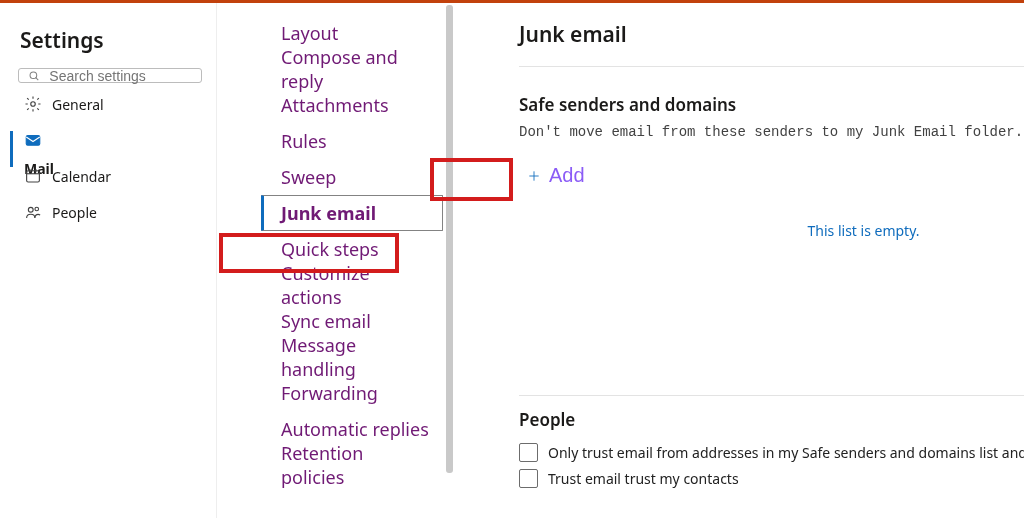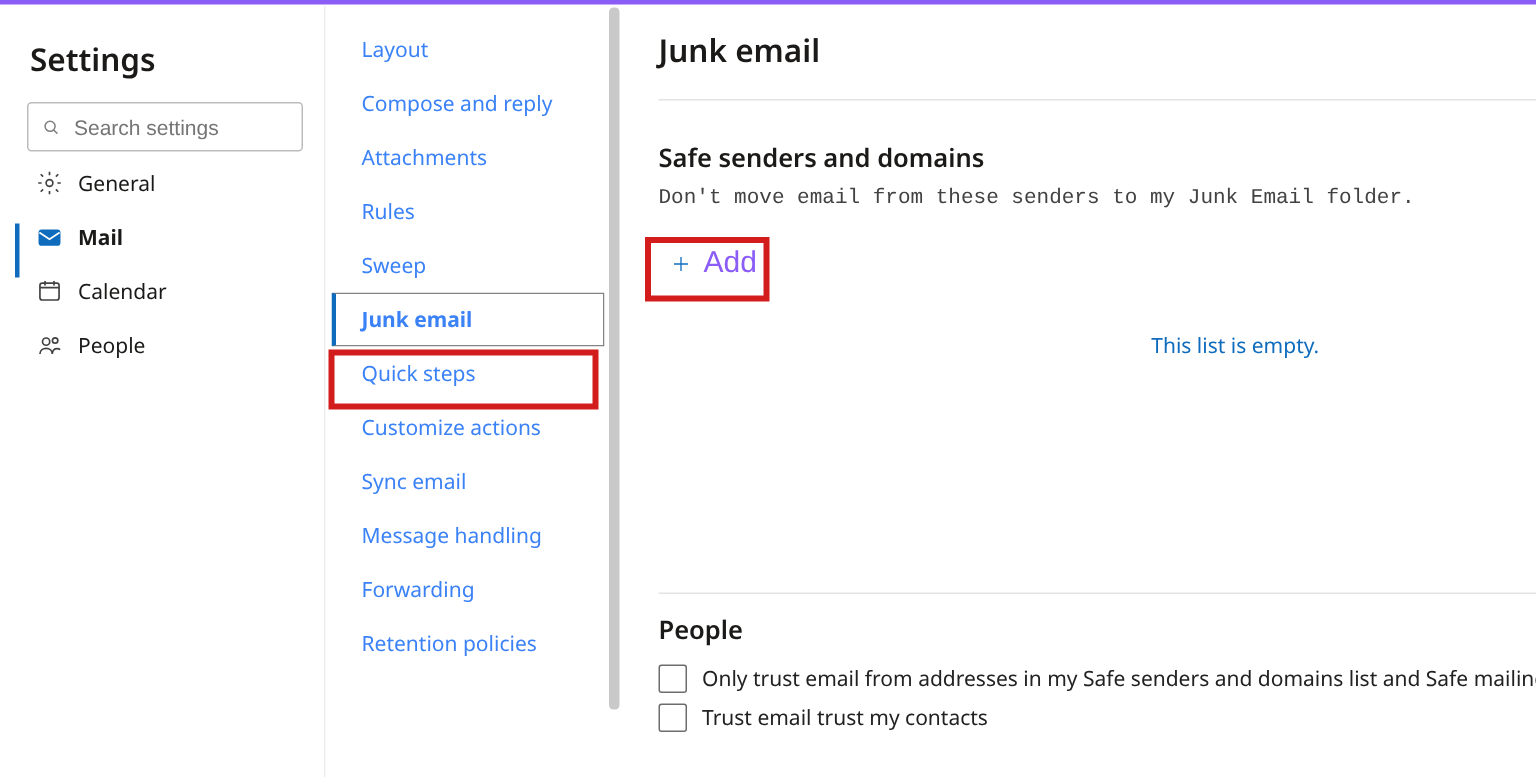--- a/index.html
+++ b/index.html
@@ -1,38 +1,39 @@
 <!DOCTYPE html>
 <html><head>
 <meta charset="utf-8">
 <style>
   * { box-sizing: border-box; }
   html, body { margin:0; padding:0; height:100%; font-family: "Segoe UI", system-ui, -apple-system, sans-serif; color:#1b1a19; background:#fff; }
   .app {
     display:grid;
     grid-template-columns: 217px 196px 1fr;
     width:1024px; height:518px;
-    border-top:3px solid #8b5cf6;
+    border-top:3px solid #c2410c;
     overflow:hidden;
+    gap:40px;
   }
   
   .col-left { padding:14px 14px 0 18px; border-right:1px solid #eee; }
   .settings-title { font-size:21px; font-weight:600; margin:9px 0 14px 2px; }
-  .search-wrap { border:1px solid #bcbcbc; border-radius:3px; height:33px; display:flex; align-items:center; padding:0 9px; gap:7px; margin-bottom:12px; }
+  .search-wrap { border:1px solid #bcbcbc; border-radius:3px; height:15px; display:flex; align-items:center; padding:0 9px; gap:7px; margin-bottom:12px; }
   .search-wrap input { border:none; outline:none; font-size:14px; width:100%; color:#555; background:transparent; }
   .cat { display:flex; gap:10px; height:36px; padding:0 2px 0 6px; font-size:14px; cursor:pointer; border-left:3px solid transparent; margin-left:-8px; padding-left:11px;}
-  .cat.selected { font-weight:700; border-left-color:#0f6cbd; }
+  .cat.selected { font-weight:700; border-left-color:#0f6cbd;flex-direction:column; }
   .cat svg { width:18px; height:18px; flex:0 0 18px; stroke:#424242; fill:none; stroke-width:1.5; }
   .cat.selected svg { stroke:#0f6cbd; fill:#0f6cbd; }
   
   .col-mid { position:relative; padding-top:8px; }
   .mid-scroll { position:absolute; right:0; top:2px; bottom:4px; width:7px; background:transparent; }
   .mid-scroll .thumb { position:absolute; left:0; width:7px; background:#c9c9c9; border-radius:3px; }
   .plist { list-style:none; margin:0; padding:4px 10px 0 0; }
-  .pitem { height:36px; display:flex; align-items:center; padding:0 14px 0 24px; font-size:14px; cursor:pointer; color:#3b82f6; }
+  .pitem { height:36px; display:flex; align-items:center; padding:0 14px 0 24px; font-size:18px; cursor:pointer; color:#701a75; }
   .pitem.selected { font-weight:700; border:1px solid #838383; border-left:3px solid #0f6cbd; border-radius:1px; margin-left:4px; padding-left:17px; }
   .highlight-junk, .highlight-add { border:4px solid #d31c1c; position:absolute; pointer-events:none; }
   .highlight-junk { left:219px; top:233px; width:180px; height:40px; }
   .highlight-add { left:430px; top:158px; width:83px; height:43px; }
   
   .col-right { padding:13px 0 0 26px; overflow:hidden; }
   .panel-title { font-size:21px; font-weight:600; margin:4px 0 18px 0; }
   .hr { border-top:1px solid #e3e3e3; margin-right:0; }
   .section-title { font-size:17px; font-weight:600; margin:26px 0 8px 0; }
   .section-desc { font-size:14px; color:#424242; margin:0 0 18px 0;font-family:Liberation Mono, monospace; }
@@ -99,20 +100,21 @@
         <li class="pitem">Compose and reply</li>
         <li class="pitem">Attachments</li>
         <li class="pitem">Rules</li>
         <li class="pitem">Sweep</li>
         <li class="pitem selected">Junk email</li>
         <li class="pitem">Quick steps</li>
         <li class="pitem">Customize actions</li>
         <li class="pitem">Sync email</li>
         <li class="pitem">Message handling</li>
         <li class="pitem">Forwarding</li>
+        <li class="pitem">Automatic replies</li>
         <li class="pitem">Retention policies</li>
       </ul>
     <div class="mid-scroll">
       <div class="thumb" id="scroll-thumb" style="top: 0%; height: 92%;"></div>
     </div>
   </div>
 
   <div class="col-right">
     <div class="panel-title">Junk email</div>
     <div class="hr"></div>

